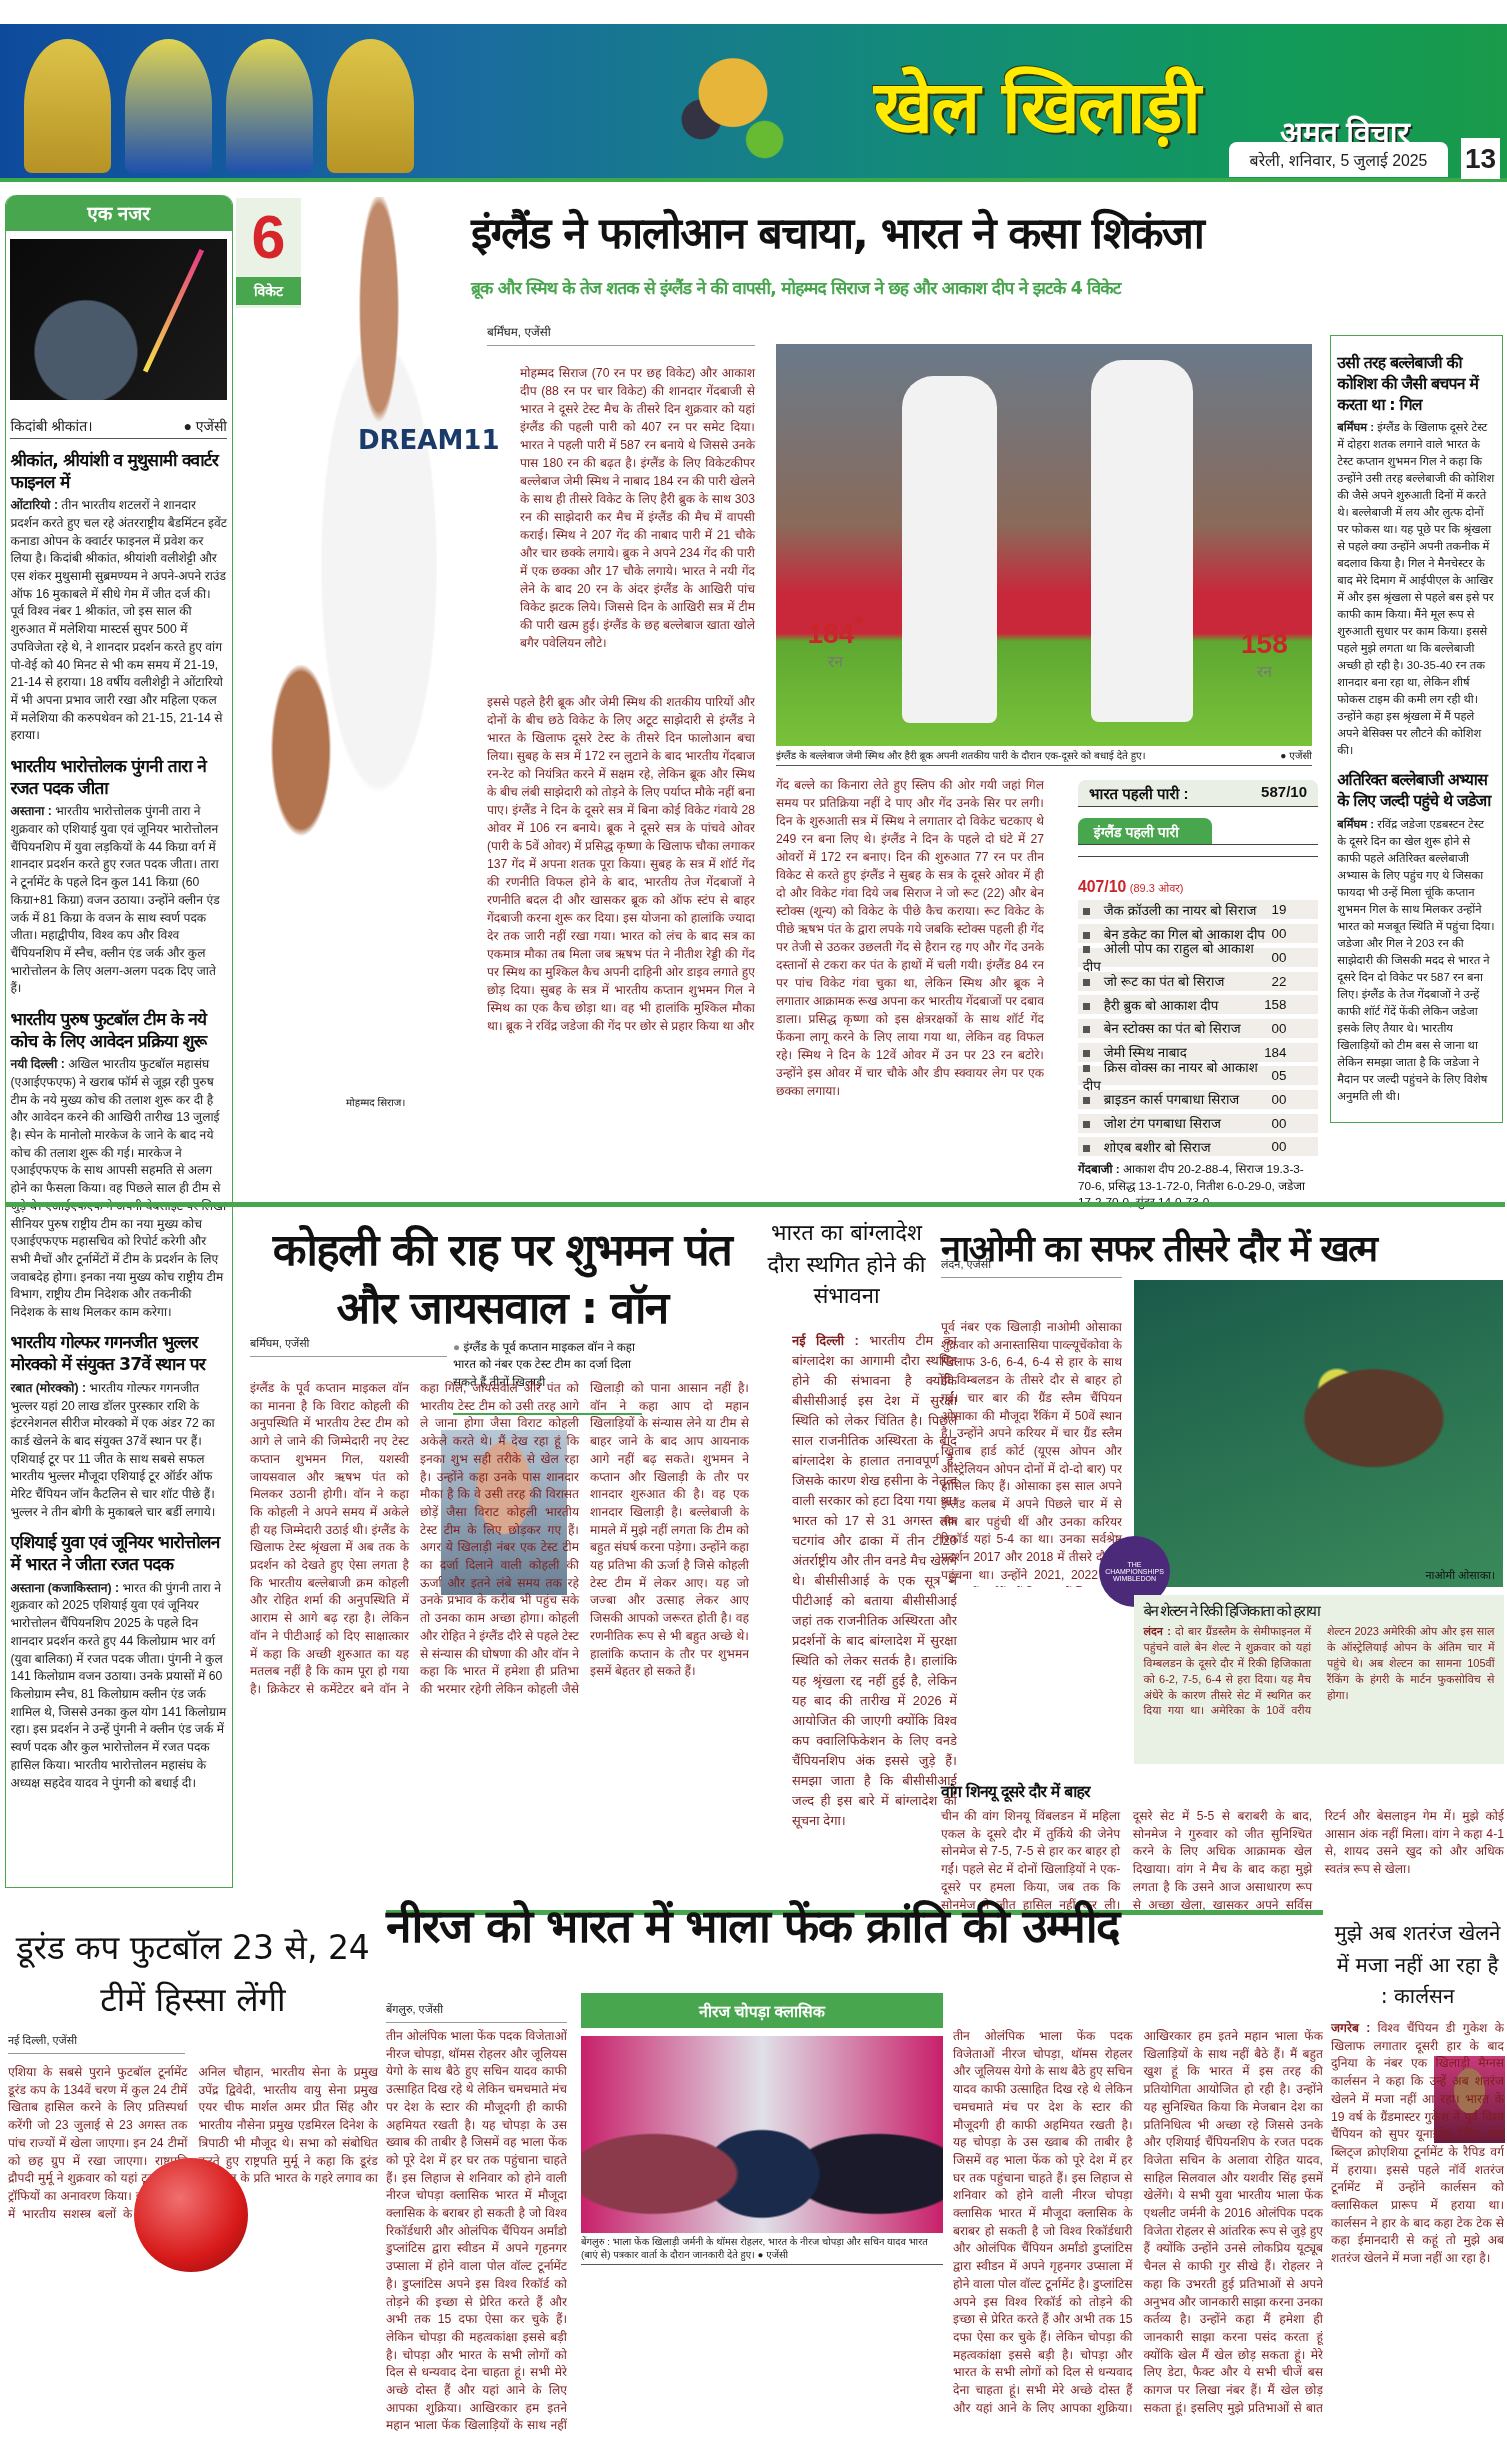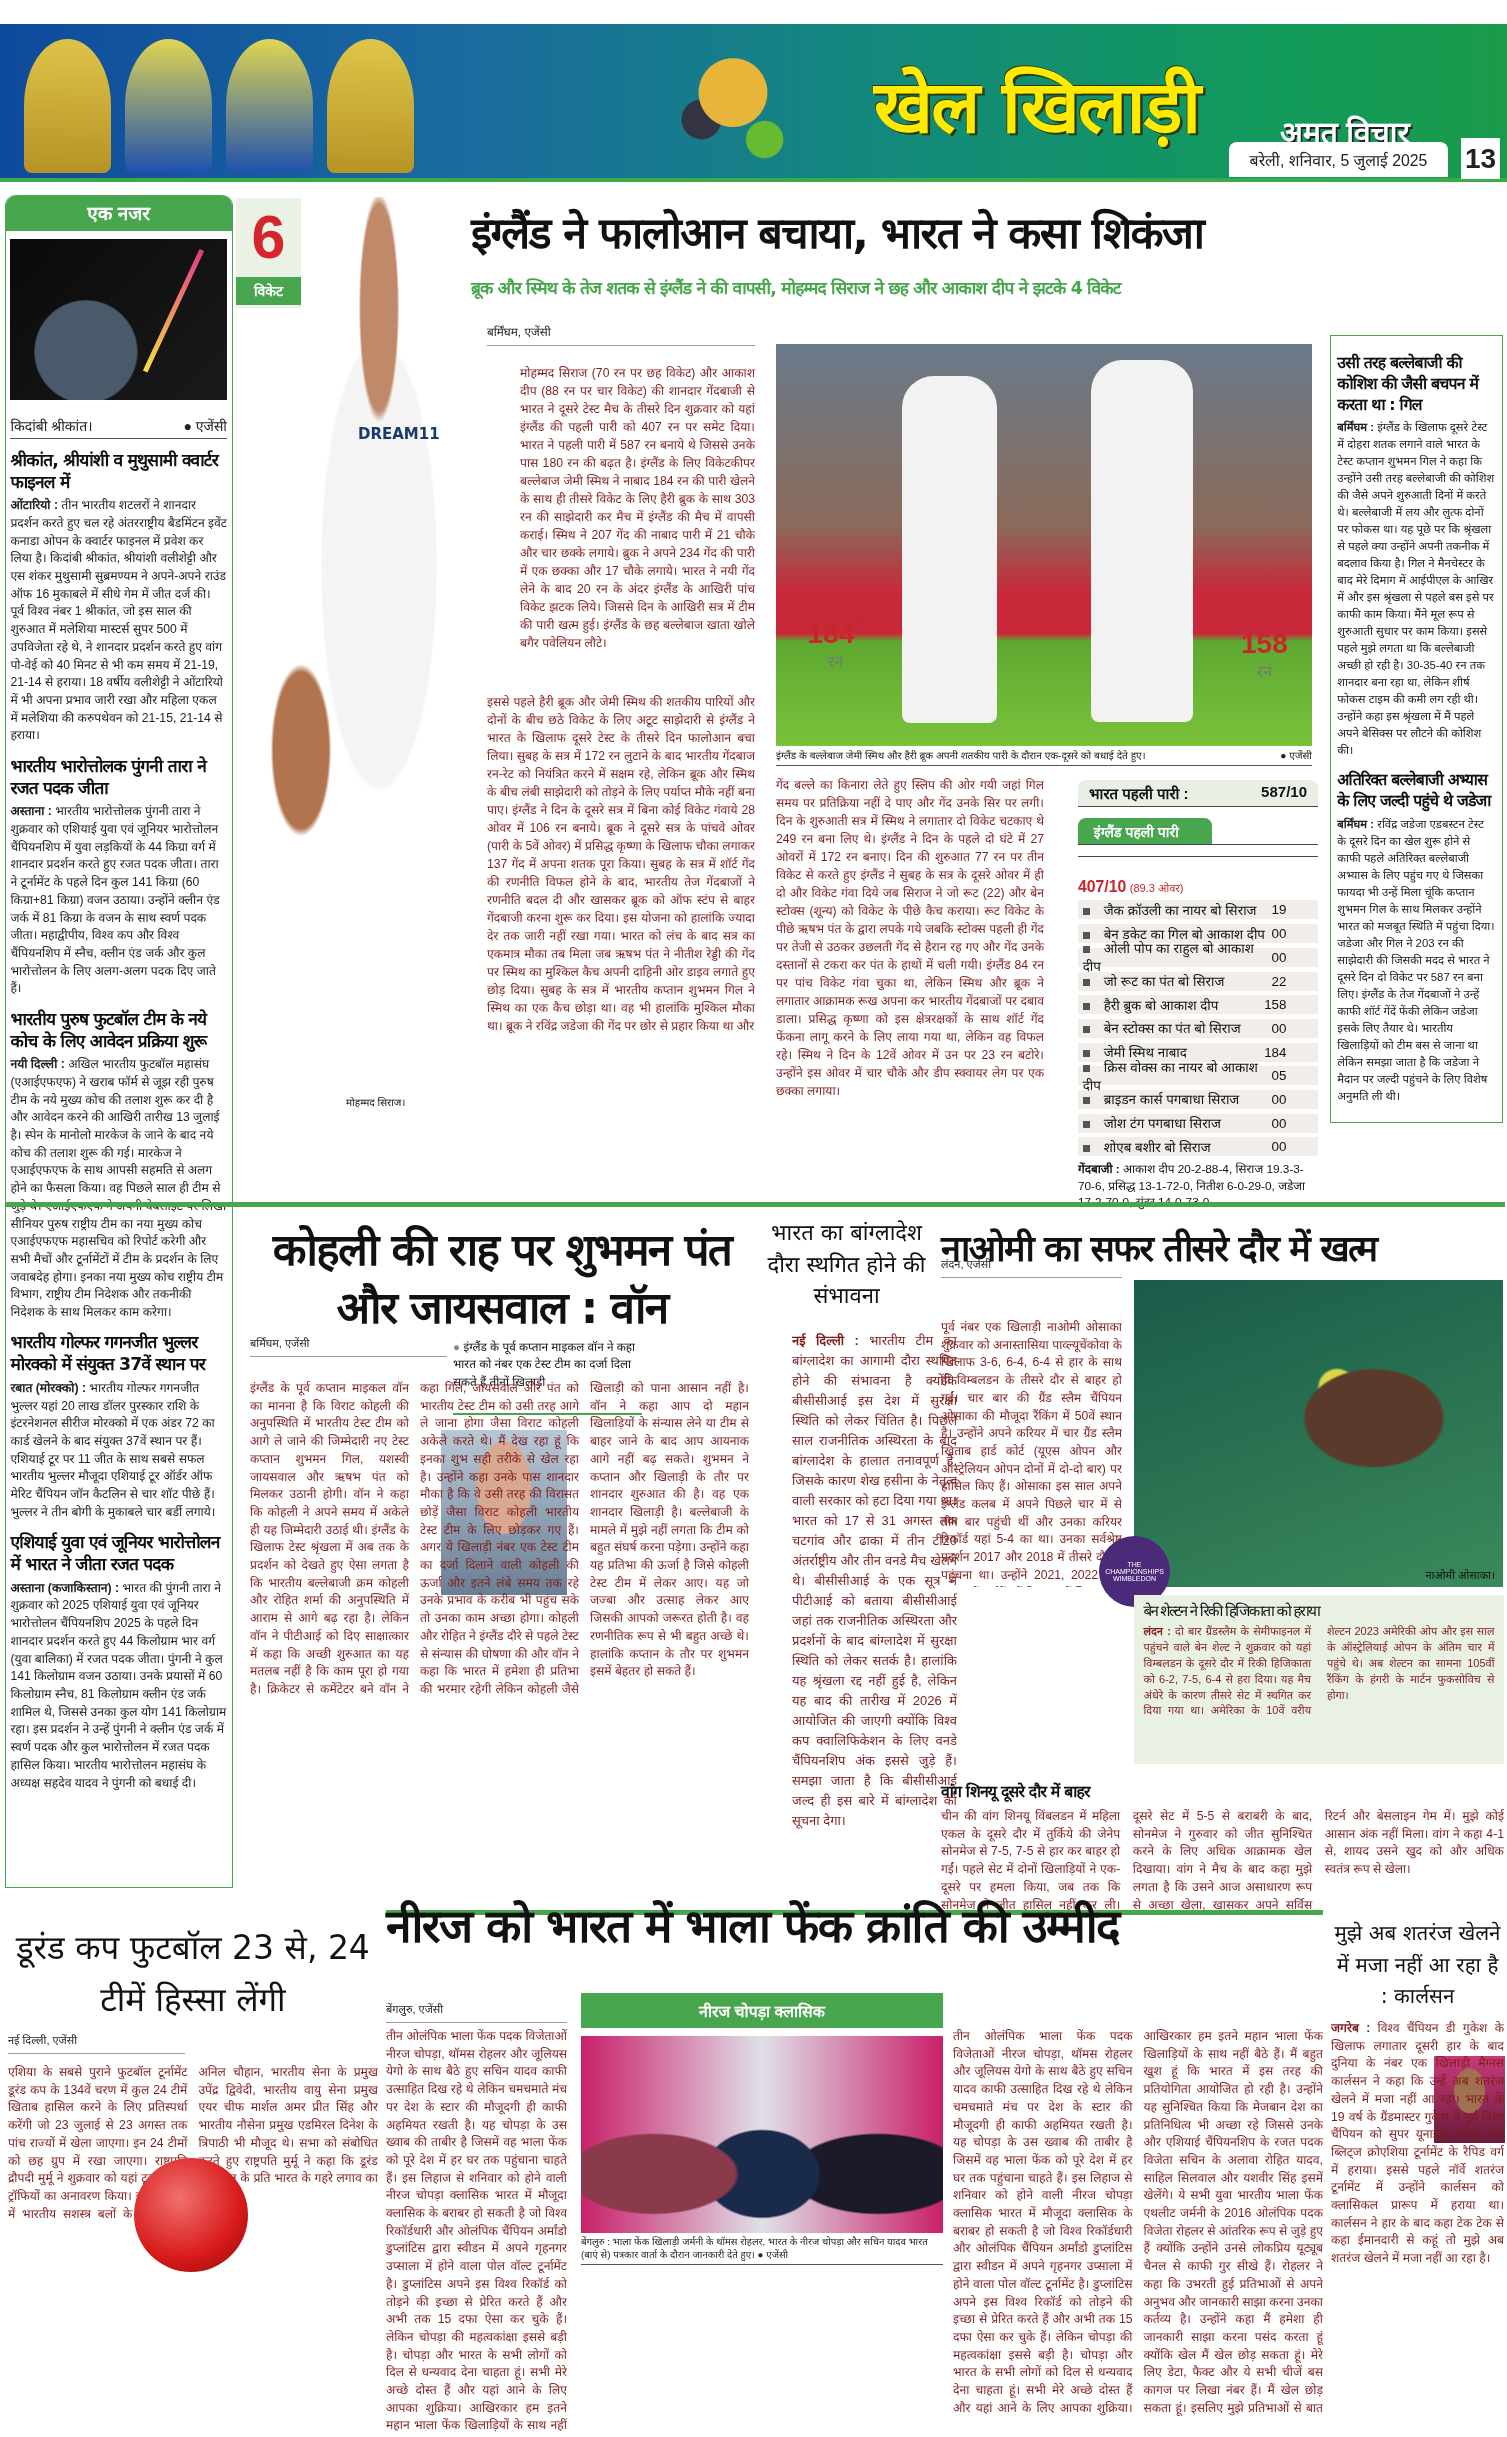--- a/index.html
+++ b/index.html
@@ -78,21 +78,21 @@
         </div>
       </div>
   </div>
 </div>
 
 <div class="abs" style="left:236px;top:198px;width:65px;height:110px;background:#eaf2e6">
   <div style="font-size:61px;font-weight:bold;color:#d6262b;text-align:center;line-height:79px">6</div>
   <div class="bg-green" style="color:#fff;font-size:14px;font-weight:bold;text-align:center;line-height:28px">विकेट</div>
 </div>
 <div class="abs" style="left:236px;top:197px;width:260px;height:922px;background:radial-gradient(ellipse at 55% 12%,#c08a6a 0 9%,transparent 10%),radial-gradient(ellipse at 55% 40%,#f4f4f4 0 28%,transparent 29%),radial-gradient(ellipse at 25% 60%,#b2744e 0 10%,transparent 11%);">
-  <div style="position:absolute;left:122px;top:228px;font-weight:bold;font-size:15px;color:#1a3a6a;font-family:'DejaVu Sans',sans-serif">DREAM11</div>
+  <div style="position:absolute;left:122px;top:228px;font-weight:bold;font-size:26px;color:#1a3a6a;font-family:'DejaVu Sans',sans-serif">DREAM11</div>
   <div style="position:absolute;left:110px;top:898px;font-size:10.2px">मोहम्मद सिराज।</div>
 </div>
 <div class="abs head-main" style="left:471px;top:206px;font-size:43px;line-height:55px;white-space:nowrap">इंग्लैंड ने फालोआन बचाया, भारत ने कसा शिकंजा</div>
 <div class="abs" style="left:471px;top:276px;width:1032px;font-size:17.3px;font-weight:bold;color:#47a64e;white-space:nowrap;font-family:'DejaVu Sans',sans-serif;letter-spacing:-0.8px">ब्रूक और स्मिथ के तेज शतक से इंग्लैंड ने की वापसी, मोहम्मद सिराज ने छह और आकाश दीप ने झटके 4 विकेट</div>
 
 <div class="abs dateline" style="left:487px;top:323px;width:268px;font-size:11.8px">बर्मिंघम, एजेंसी</div>
 <div class="abs body-text" style="left:520px;top:364px;width:235px;font-size:12.2px;line-height:18px">मोहम्मद सिराज (70 रन पर छह विकेट) और आकाश दीप (88 रन पर चार विकेट) की शानदार गेंदबाजी से भारत ने दूसरे टेस्ट मैच के तीसरे दिन शुक्रवार को यहां इंग्लैंड की पहली पारी को 407 रन पर समेट दिया। भारत ने पहली पारी में 587 रन बनाये थे जिससे उनके पास 180 रन की बढ़त है। इंग्लैंड के लिए विकेटकीपर बल्लेबाज जेमी स्मिथ ने नाबाद 184 रन की पारी खेलने के साथ ही तीसरे विकेट के लिए हैरी ब्रुक के साथ 303 रन की साझेदारी कर मैच में इंग्लैंड की मैच में वापसी कराई। स्मिथ ने 207 गेंद की नाबाद पारी में 21 चौके और चार छक्के लगाये। ब्रुक ने अपने 234 गेंद की पारी में एक छक्का और 17 चौके लगाये। भारत ने नयी गेंद लेने के बाद 20 रन के अंदर इंग्लैंड के आखिरी पांच विकेट झटक लिये। जिससे दिन के आखिरी सत्र में टीम की पारी खत्म हुई। इंग्लैंड के छह बल्लेबाज खाता खोले बगैर पवेलियन लौटे।</div>
 <div class="abs body-text" style="left:487px;top:693px;width:268px;font-size:12.2px;line-height:18px;height:425px;overflow:hidden">इससे पहले हैरी ब्रूक और जेमी स्मिथ की शतकीय पारियों और दोनों के बीच छठे विकेट के लिए अटूट साझेदारी से इंग्लैंड ने भारत के खिलाफ दूसरे टेस्ट के तीसरे दिन फालोआन बचा लिया। सुबह के सत्र में 172 रन लुटाने के बाद भारतीय गेंदबाज रन-रेट को नियंत्रित करने में सक्षम रहे, लेकिन ब्रूक और स्मिथ के बीच लंबी साझेदारी को तोड़ने के लिए पर्याप्त मौके नहीं बना पाए। इंग्लैंड ने दिन के दूसरे सत्र में बिना कोई विकेट गंवाये 28 ओवर में 106 रन बनाये। ब्रूक ने दूसरे सत्र के पांचवे ओवर (पारी के 5वें ओवर) में प्रसिद्ध कृष्णा के खिलाफ चौका लगाकर 137 गेंद में अपना शतक पूरा किया। सुबह के सत्र में शॉर्ट गेंद की रणनीति विफल होने के बाद, भारतीय तेज गेंदबाजों ने रणनीति बदल दी और खासकर ब्रूक को ऑफ स्टंप से बाहर गेंदबाजी करना शुरू कर दिया। इस योजना को हालांकि ज्यादा देर तक जारी नहीं रखा गया। भारत को लंच के बाद सत्र का एकमात्र मौका तब मिला जब ऋषभ पंत ने नीतीश रेड्डी की गेंद पर स्मिथ का मुश्किल कैच अपनी दाहिनी ओर डाइव लगाते हुए छोड़ दिया। सुबह के सत्र में भारतीय कप्तान शुभमन गिल ने स्मिथ का एक कैच छोड़ा था। वह भी हालांकि मुश्किल मौका था। ब्रूक ने रविंद्र जडेजा की गेंद पर छोर से प्रहार किया था और</div>
 
 <div class="abs photo" style="left:776px;top:344px;width:536px;height:402px;background:linear-gradient(180deg,#6a7a8a 0%,#8a6a5a 45%,#c8283a 62%,#c8283a 72%,#5ea832 74%,#7ac23a 100%)">

